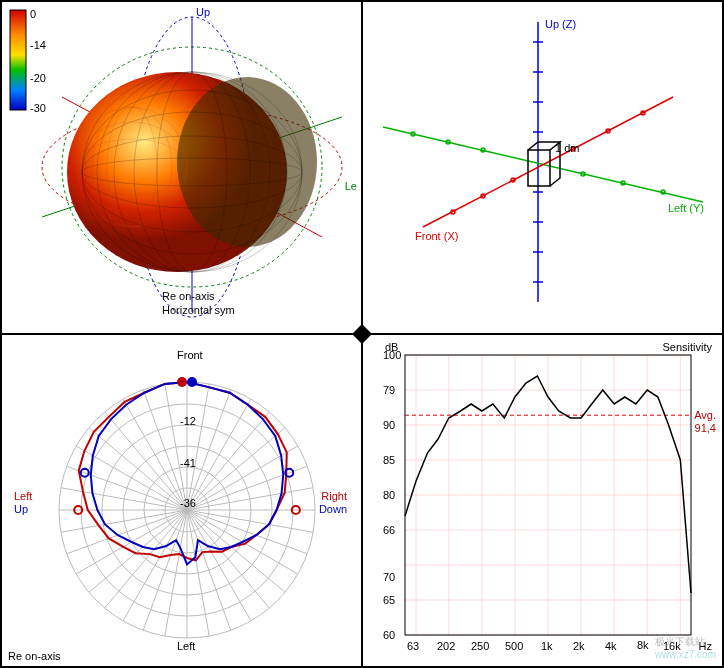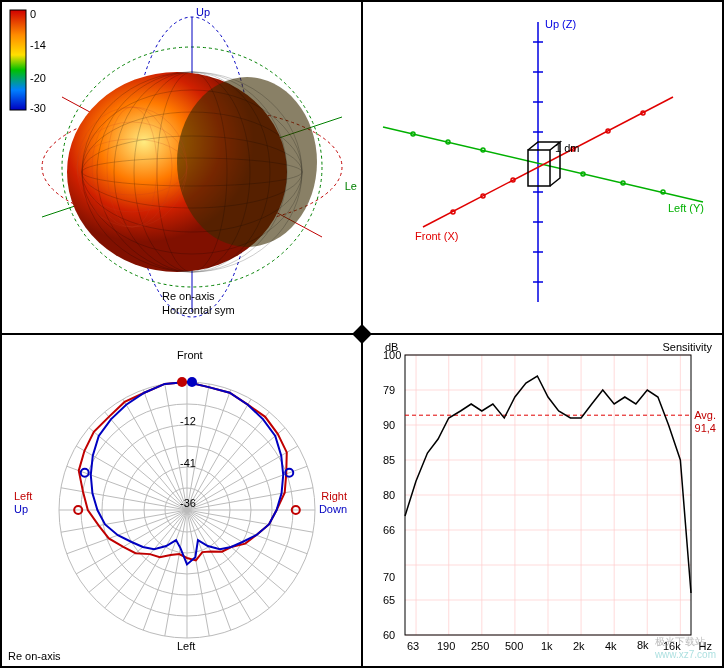--- a/index.html
+++ b/index.html
@@ -232,21 +232,21 @@
     <div class="lbl" style="left:20px;top:49px">79</div>
     <div class="lbl" style="left:20px;top:84px">90</div>
     <div class="lbl" style="left:20px;top:119px">85</div>
     <div class="lbl" style="left:20px;top:154px">80</div>
     <div class="lbl" style="left:20px;top:189px">66</div>
     <div class="lbl" style="left:20px;top:236px">70</div>
     <div class="lbl" style="left:20px;top:259px">65</div>
     <div class="lbl" style="left:20px;top:294px">60</div>
 
     <div class="lbl" style="bottom:14px;left:44px">63</div>
-    <div class="lbl" style="bottom:14px;left:74px">190</div>
+    <div class="lbl" style="bottom:14px;left:74px">202</div>
     <div class="lbl" style="bottom:14px;left:108px">250</div>
     <div class="lbl" style="bottom:14px;left:142px">500</div>
     <div class="lbl" style="bottom:14px;left:178px">1k</div>
     <div class="lbl" style="bottom:14px;left:210px">2k</div>
     <div class="lbl" style="bottom:14px;left:242px">4k</div>
     <div class="lbl" style="bottom:15px;left:274px">8k</div>
     <div class="lbl" style="bottom:14px;left:300px">16k</div>
     <div class="wm">
       <span>极光下载站</span><br>
       <span style="color:#7cc">www.xz7.com</span>

